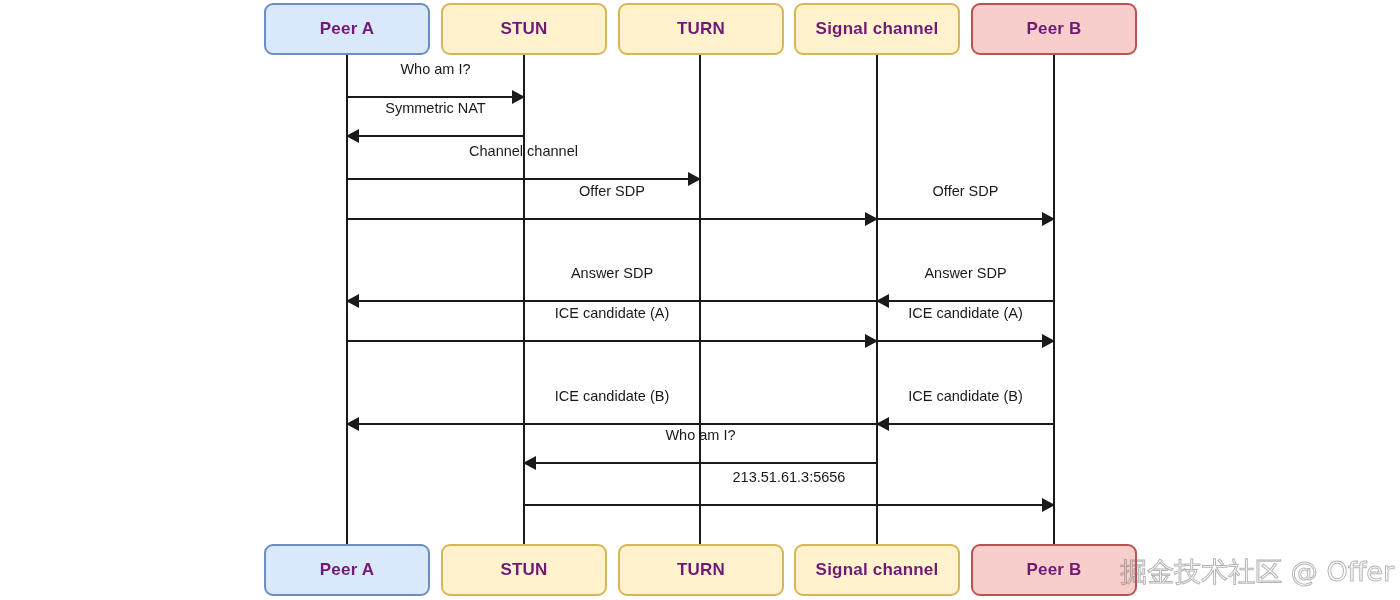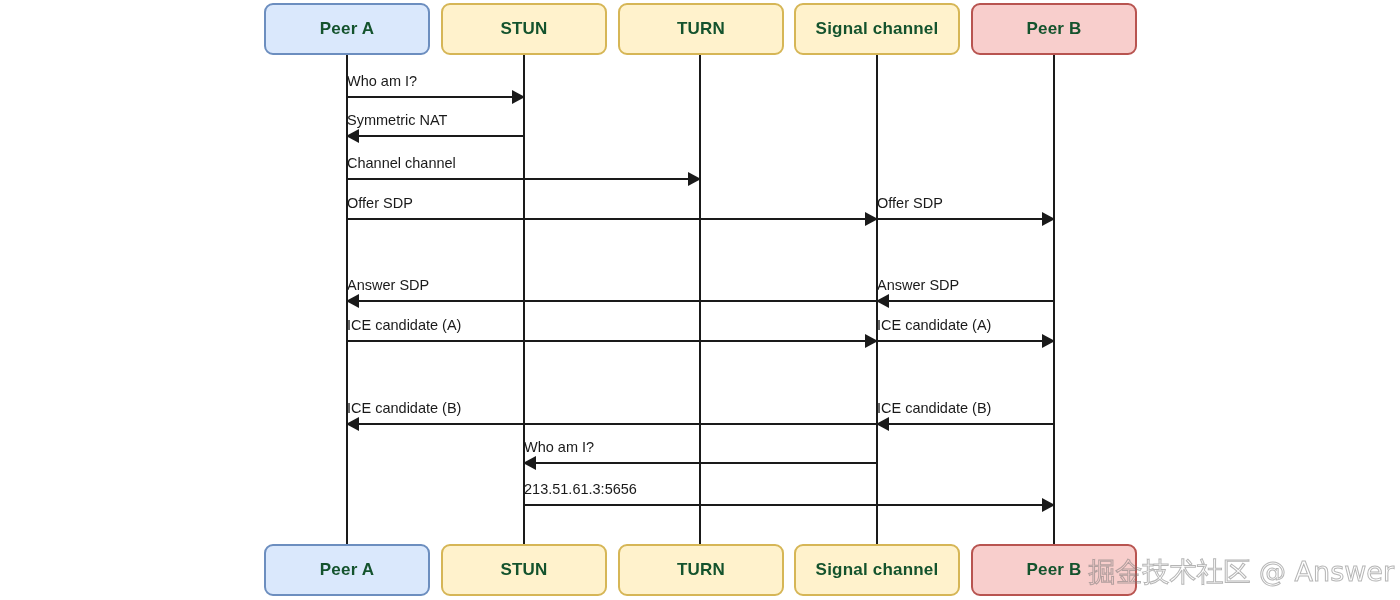--- a/index.html
+++ b/index.html
@@ -27,21 +27,21 @@
     position: absolute;
     box-sizing: border-box;
     border-radius: 9px;
     border-width: 2px;
     border-style: solid;
     display: flex;
     align-items: center;
     justify-content: center;
     font-weight: bold;
     font-size: 17px;
-    color: #14532d;
+    color: #701a75;
     letter-spacing: .2px;
     white-space: nowrap;
   }
 
   
   .lifeline {
     position: absolute;
     width: 2px;
     background: #1a1a1a;
   }
@@ -71,22 +71,22 @@
     border-left: 13px solid #1a1a1a;
   }
   .msg-head.left {
     left: -1px;
     border-right: 13px solid #1a1a1a;
   }
   .msg-label {
     position: absolute;
     left: 0;
     width: 100%;
-    bottom: 7px;
-    text-align: left;
+    bottom: 19px;
+    text-align: center;
     font-size: 14.5px;
     color: #1a1a1a;
     white-space: nowrap;
     line-height: 16px;
   }
 
   
   #watermark {
     position: absolute;
     right: 6px;
@@ -180,13 +180,13 @@
       <div class="msg-head left"></div>
       <div class="msg-label">Who am I?</div>
     </div>
     <div class="msg" style="left: 524px; top: 504px; width: 530px;">
       <div class="msg-line"></div>
       <div class="msg-head right"></div>
       <div class="msg-label">213.51.61.3:5656</div>
     </div>
   </div>
 
-<div id="watermark">掘金技术社区 @ Answer</div>
+<div id="watermark">掘金技术社区 @ Offer</div>
 
 </body></html>

